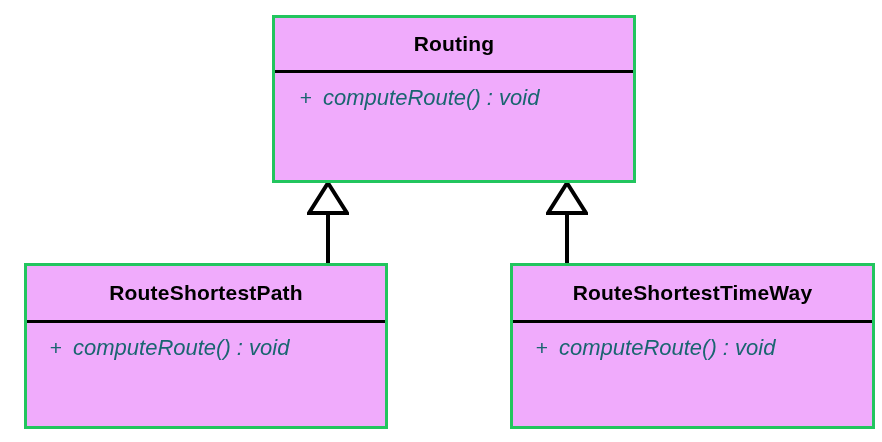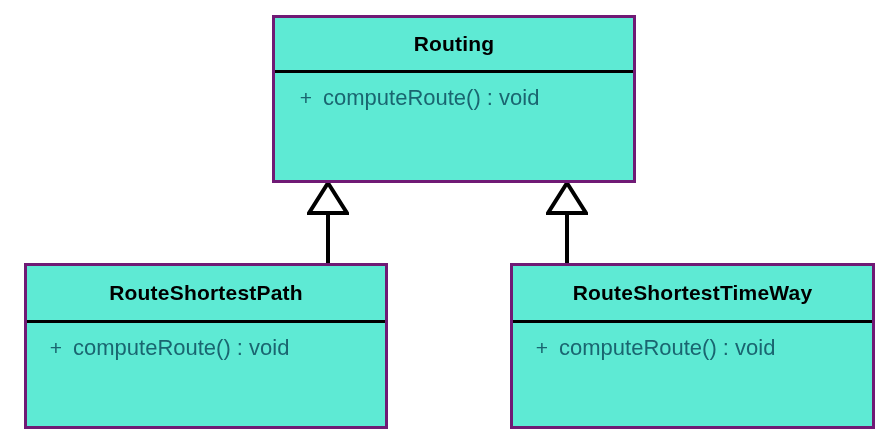--- a/index.html
+++ b/index.html
@@ -15,22 +15,22 @@
     width: 882px;
     height: 442px;
     background: #ffffff;
     overflow: hidden;
   }
 
   
   .uml-class {
     position: absolute;
     box-sizing: border-box;
-    background: #5eead4;
-    border: 3px solid #701a75;
+    background: #f0abfc;
+    border: 3px solid #22c55e;
     z-index: 2;
   }
   .uml-class-name {
     box-sizing: border-box;
     width: 100%;
     text-align: center;
     font-weight: bold;
     color: #000000;
     font-family: "Liberation Sans", sans-serif;
     letter-spacing: 0.2px;
@@ -54,20 +54,21 @@
     font-family: "Liberation Sans", sans-serif;
     white-space: nowrap;
   }
   .uml-member-visibility {
     display: inline-block;
     text-align: center;
     color: #1a6570;
   }
   .uml-member-signature {
     color: #1a6570;
+    font-style: italic;
   }
 
   
   #class-routing {
     left: 272px;
     top: 15px;
     width: 364px;
     height: 168px;
   }
   #class-routing .uml-class-name {

